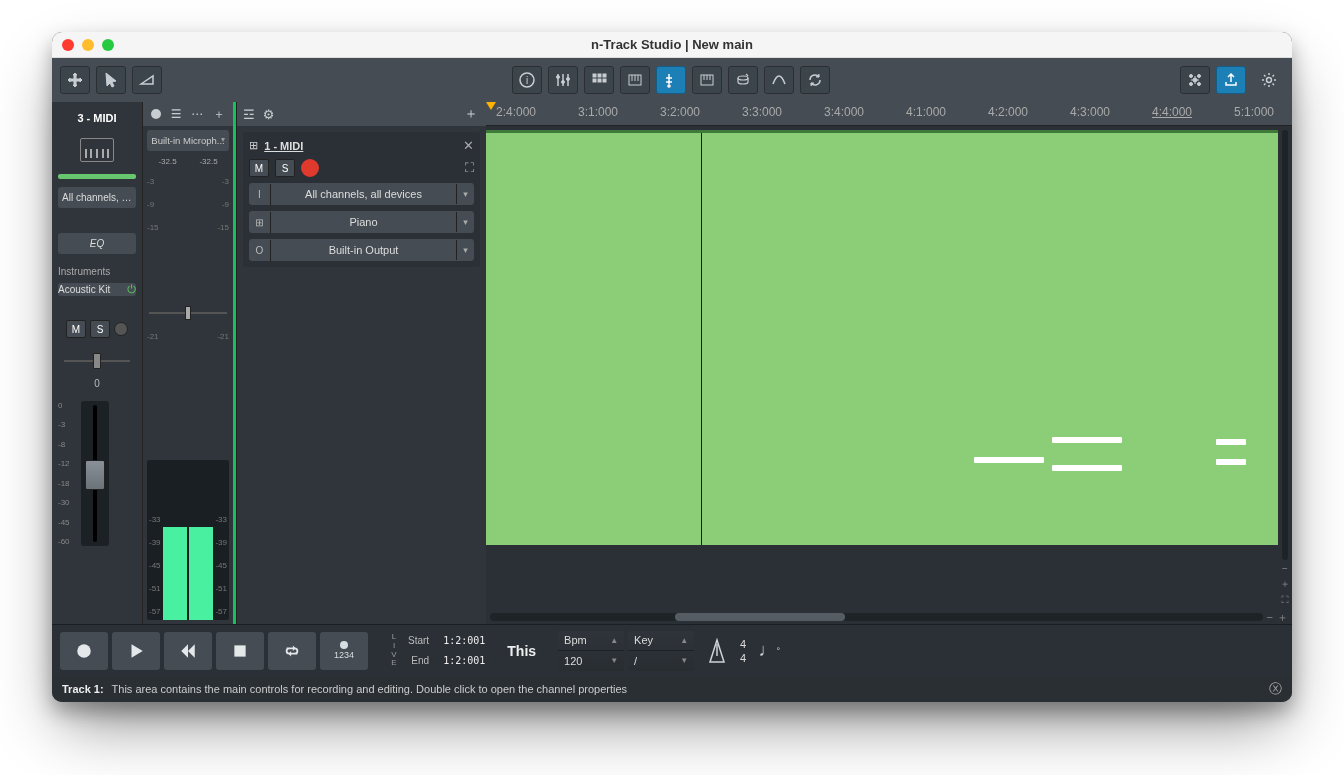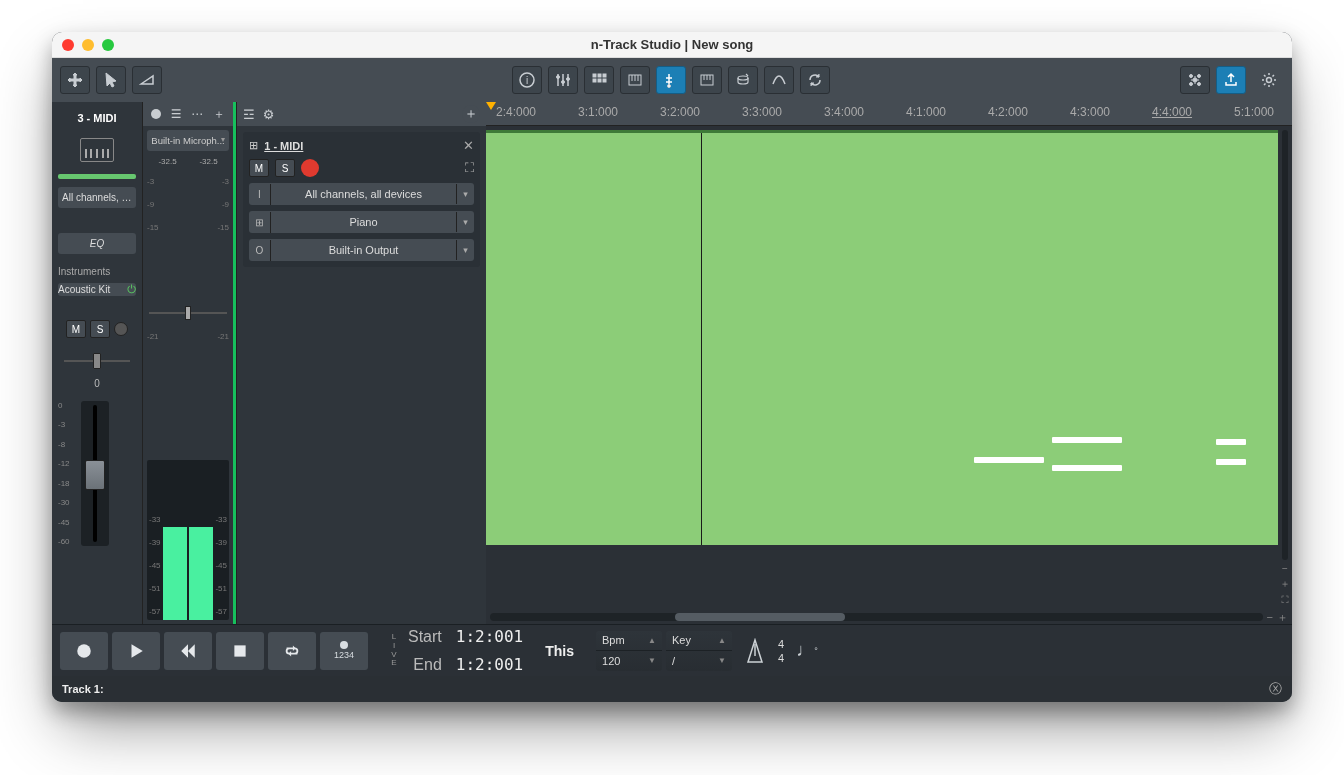--- a/index.html
+++ b/index.html
@@ -106,21 +106,21 @@
   .tl-wrap{flex:1;display:flex;overflow:hidden;}
   
   .transport{height:52px;background:var(--bg0);border-top:1px solid #1a1f23;display:flex;align-items:center;padding:0 8px;gap:4px;}
   .tp-btn{width:48px;height:38px;background:var(--bg3);border-radius:3px;display:flex;align-items:center;justify-content:center;color:#eee;font-size:18px;cursor:pointer;}
   .tp-btn svg{width:18px;height:18px;fill:#e5e8eb;}
   .tp-counter-btn{width:48px;height:38px;background:var(--bg3);border-radius:3px;display:flex;flex-direction:column;align-items:center;justify-content:center;color:#d8dde1;font-size:9px;line-height:1;gap:2px;cursor:pointer;}
   .tp-counter-btn .dot{width:8px;height:8px;border-radius:50%;background:#d8dde1;}
   .tp-sep{width:8px;}
   .live-col{width:20px;height:38px;display:flex;flex-direction:column;align-items:center;justify-content:center;color:#999;font-size:8px;line-height:1.1;}
   .time-disp{font-family:"DIN Alternate","Arial Narrow",monospace;font-size:28px;color:#e8ecef;letter-spacing:1px;padding:0 14px;font-weight:500;}
-  .se-grid{display:grid;grid-template-columns:auto auto;gap:9px 14px;font-size:16px;align-items:center;}
+  .se-grid{display:grid;grid-template-columns:auto auto;gap:9px 14px;font-size:10px;align-items:center;}
   .se-grid .lbl{color:#bbb;text-align:right;}
   .se-grid .val{color:#eee;font-family:monospace;}
   .grid-toggle{font-size:14px;color:#eee;font-weight:700;padding:0 18px;}
   .bpm-box{display:flex;flex-direction:column;background:linear-gradient(#2e343a,#282d32);border-radius:3px;overflow:hidden;width:66px;height:40px;}
   .bpm-box .r{display:flex;align-items:center;justify-content:space-between;padding:0 6px;flex:1;font-size:11px;color:#ddd;}
   .bpm-box .arr{color:#888;font-size:8px;}
   .bpm-box .r:first-child{border-bottom:1px solid #1c2125;}
   .metro{width:38px;height:38px;display:flex;align-items:center;justify-content:center;color:#cdd2d6;}
   .ts-col{display:flex;flex-direction:column;align-items:center;gap:2px;color:#ddd;font-size:11px;}
   .note-icon{width:38px;color:#cdd2d6;display:flex;align-items:center;justify-content:center;font-size:18px;}
@@ -132,21 +132,21 @@
 </head>
 <body>
 
 <div class="window">
   <div class="titlebar">
     <div class="lights">
       <div class="light l-red"></div>
       <div class="light l-yel"></div>
       <div class="light l-grn"></div>
     </div>
-    <span>n-Track Studio | New song</span>
+    <span>n-Track Studio | New main</span>
   </div>
 
   <div class="toolbar">
     <div class="tb-group">
       <div class="tb-btn">
           <svg viewBox="0 0 16 16">
             <path d="M8 1l2 2H9v4h4V6l2 2-2 2V9H9v4h1l-2 2-2-2h1V9H3v1L1 8l2-2v1h4V3H6z"></path>
           </svg>
         </div>
       <div class="tb-btn">
@@ -508,15 +508,16 @@
     <div class="ts-col">
       <span>4</span>
         <span>4</span>
     </div>
     <div class="note-icon">♩<sup style="font-size:9px;">°</sup></div>
     <div class="spacer"></div>
   </div>
 
   <div class="status">
     <strong>Track 1:</strong>
+    <span>This area contains the main controls for recording and editing. Double click to open the channel properties</span>
     <span class="status-close">ⓧ</span>
   </div>
 </div>
 
 </body></html>

